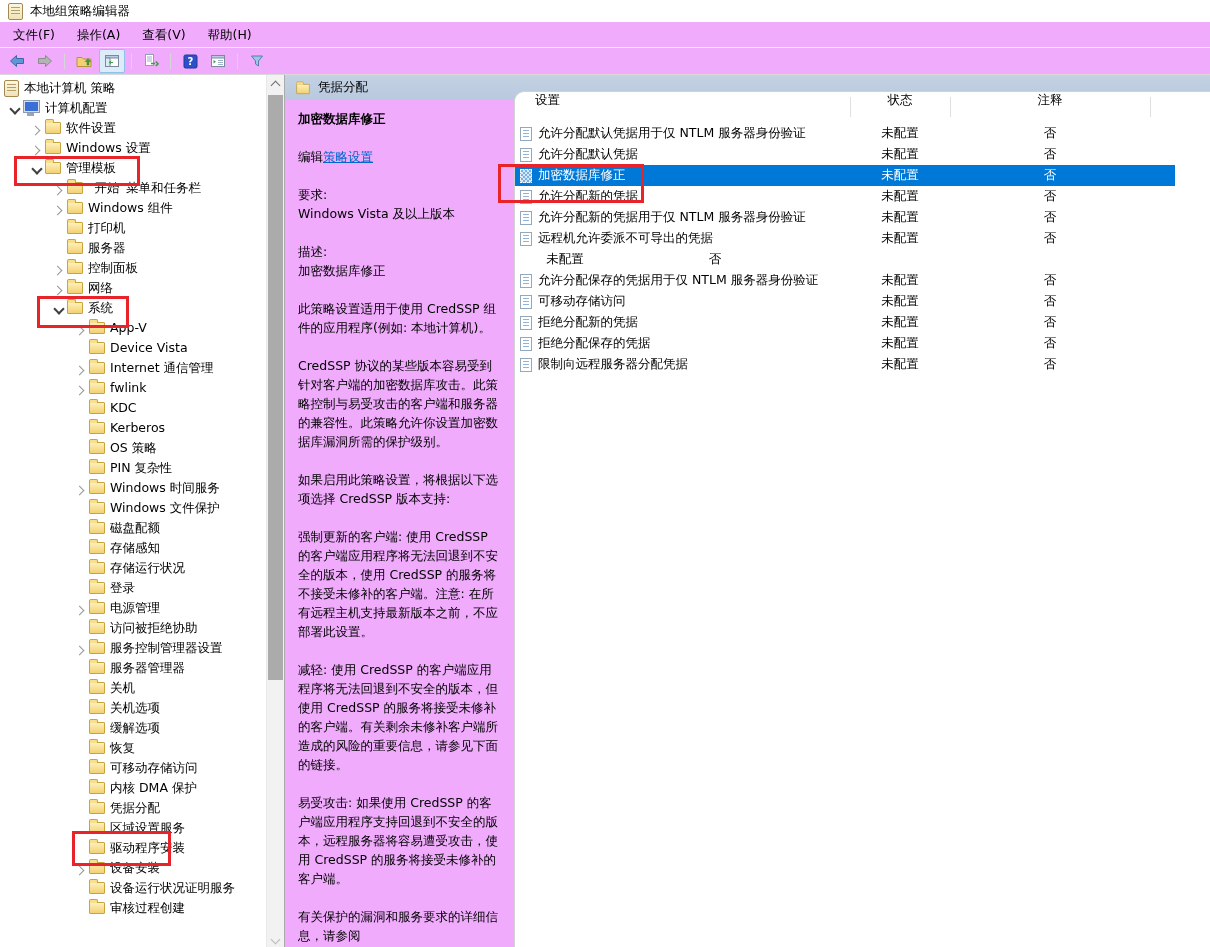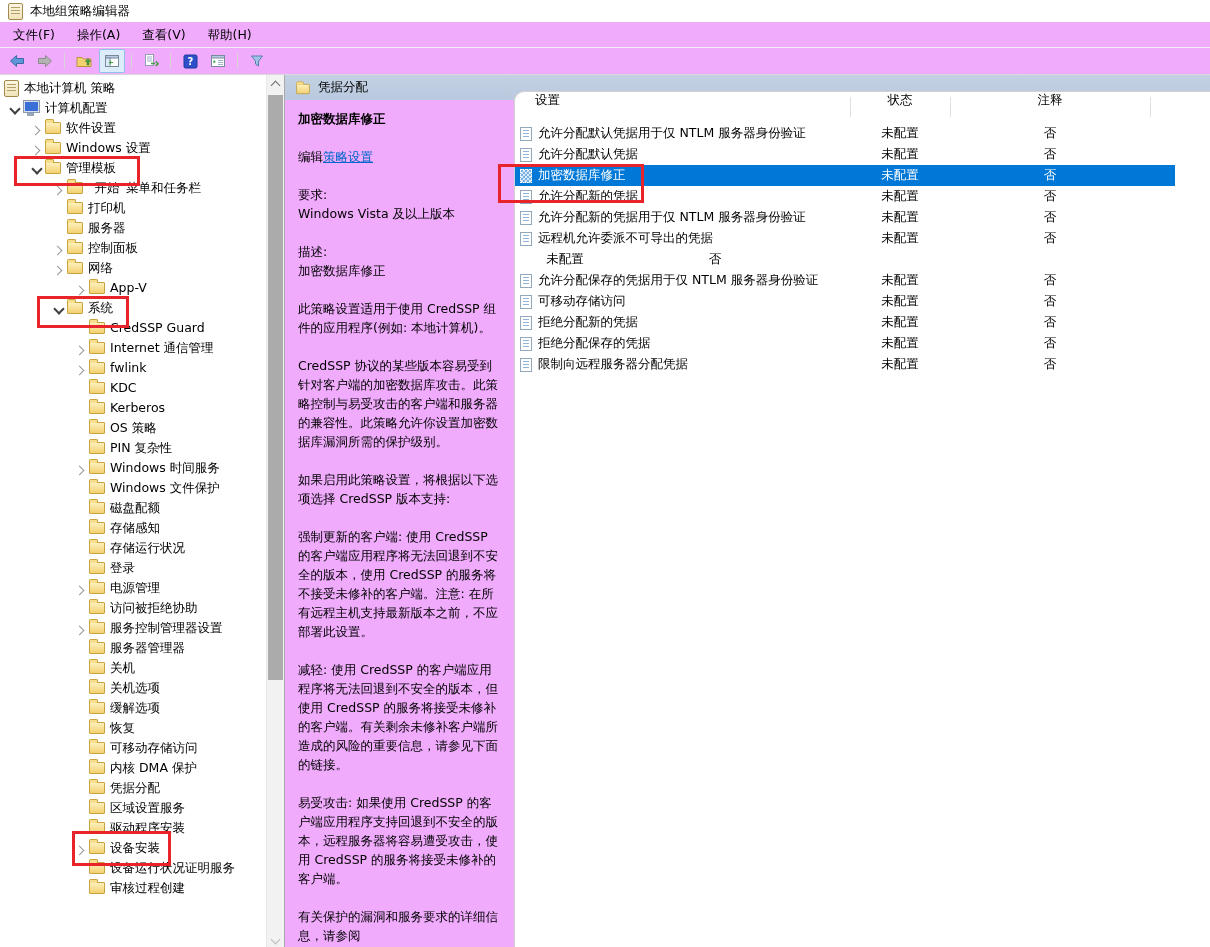--- a/index.html
+++ b/index.html
@@ -201,20 +201,28 @@
           <div class="trow">
             <span class="tsp" style="width: 50px;"></span>
             <span class="chev-box">
               <span class="chev"></span>
             </span>
             <span class="folder-ico"></span>
             <span class="tlabel">“开始”菜单和任务栏</span>
           </div>
           <div class="trow">
             <span class="tsp" style="width: 50px;"></span>
+            <span class="chev-box">
+              <span class="chev"></span>
+            </span>
+            <span class="folder-ico"></span>
+            <span class="tlabel">Windows 组件</span>
+          </div>
+          <div class="trow">
+            <span class="tsp" style="width: 50px;"></span>
             <span class="chev-box"></span>
             <span class="folder-ico"></span>
             <span class="tlabel">打印机</span>
           </div>
           <div class="trow">
             <span class="tsp" style="width: 50px;"></span>
             <span class="chev-box"></span>
             <span class="folder-ico"></span>
             <span class="tlabel">服务器</span>
           </div>
@@ -228,40 +236,40 @@
           </div>
           <div class="trow">
             <span class="tsp" style="width: 50px;"></span>
             <span class="chev-box">
               <span class="chev"></span>
             </span>
             <span class="folder-ico"></span>
             <span class="tlabel">网络</span>
           </div>
           <div class="trow">
+            <span class="tsp" style="width: 50px;"></span>
+            <span class="chev-box">
+              <span class="chev exp"></span>
+            </span>
+            <span class="folder-ico"></span>
+            <span class="tlabel">系统</span>
+          </div>
+          <div class="trow">
             <span class="tsp" style="width: 72px;"></span>
             <span class="chev-box">
               <span class="chev"></span>
             </span>
             <span class="folder-ico"></span>
             <span class="tlabel">App-V</span>
           </div>
           <div class="trow">
-            <span class="tsp" style="width: 50px;"></span>
-            <span class="chev-box">
-              <span class="chev exp"></span>
-            </span>
-            <span class="folder-ico"></span>
-            <span class="tlabel">系统</span>
-          </div>
-          <div class="trow">
-            <span class="tsp" style="width: 72px;"></span>
-            <span class="chev-box"></span>
-            <span class="folder-ico"></span>
-            <span class="tlabel">CredSSP Guard</span>
+            <span class="tsp" style="width: 72px;"></span>
+            <span class="chev-box"></span>
+            <span class="folder-ico"></span>
+            <span class="tlabel">Device Vista</span>
           </div>
           <div class="trow">
             <span class="tsp" style="width: 72px;"></span>
             <span class="chev-box">
               <span class="chev"></span>
             </span>
             <span class="folder-ico"></span>
             <span class="tlabel">Internet 通信管理</span>
           </div>
           <div class="trow">

